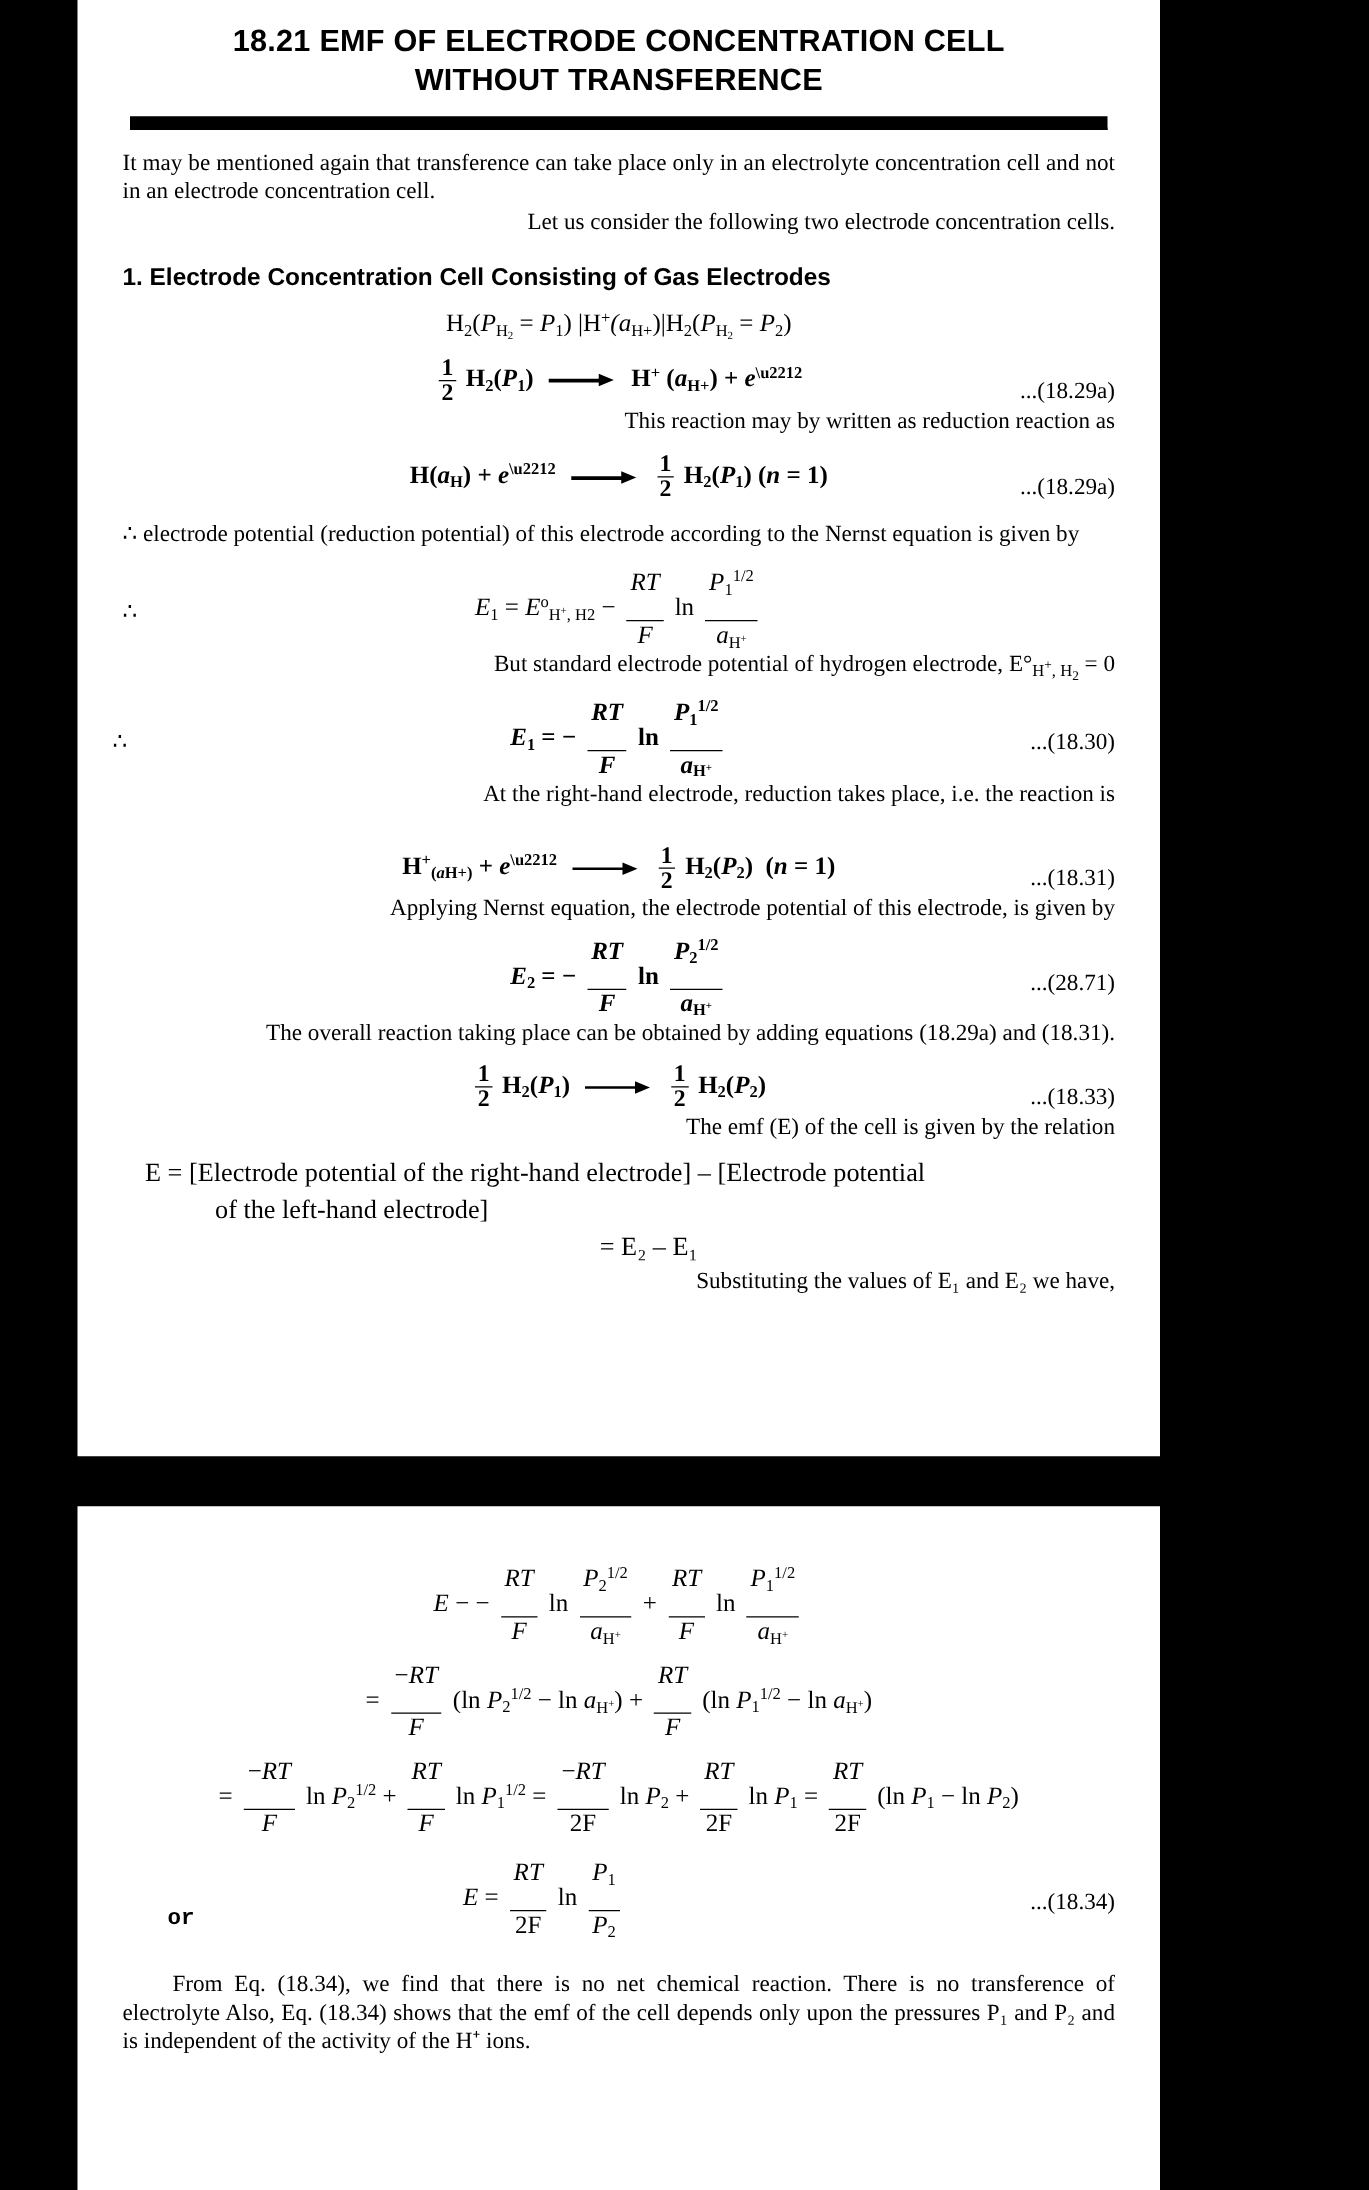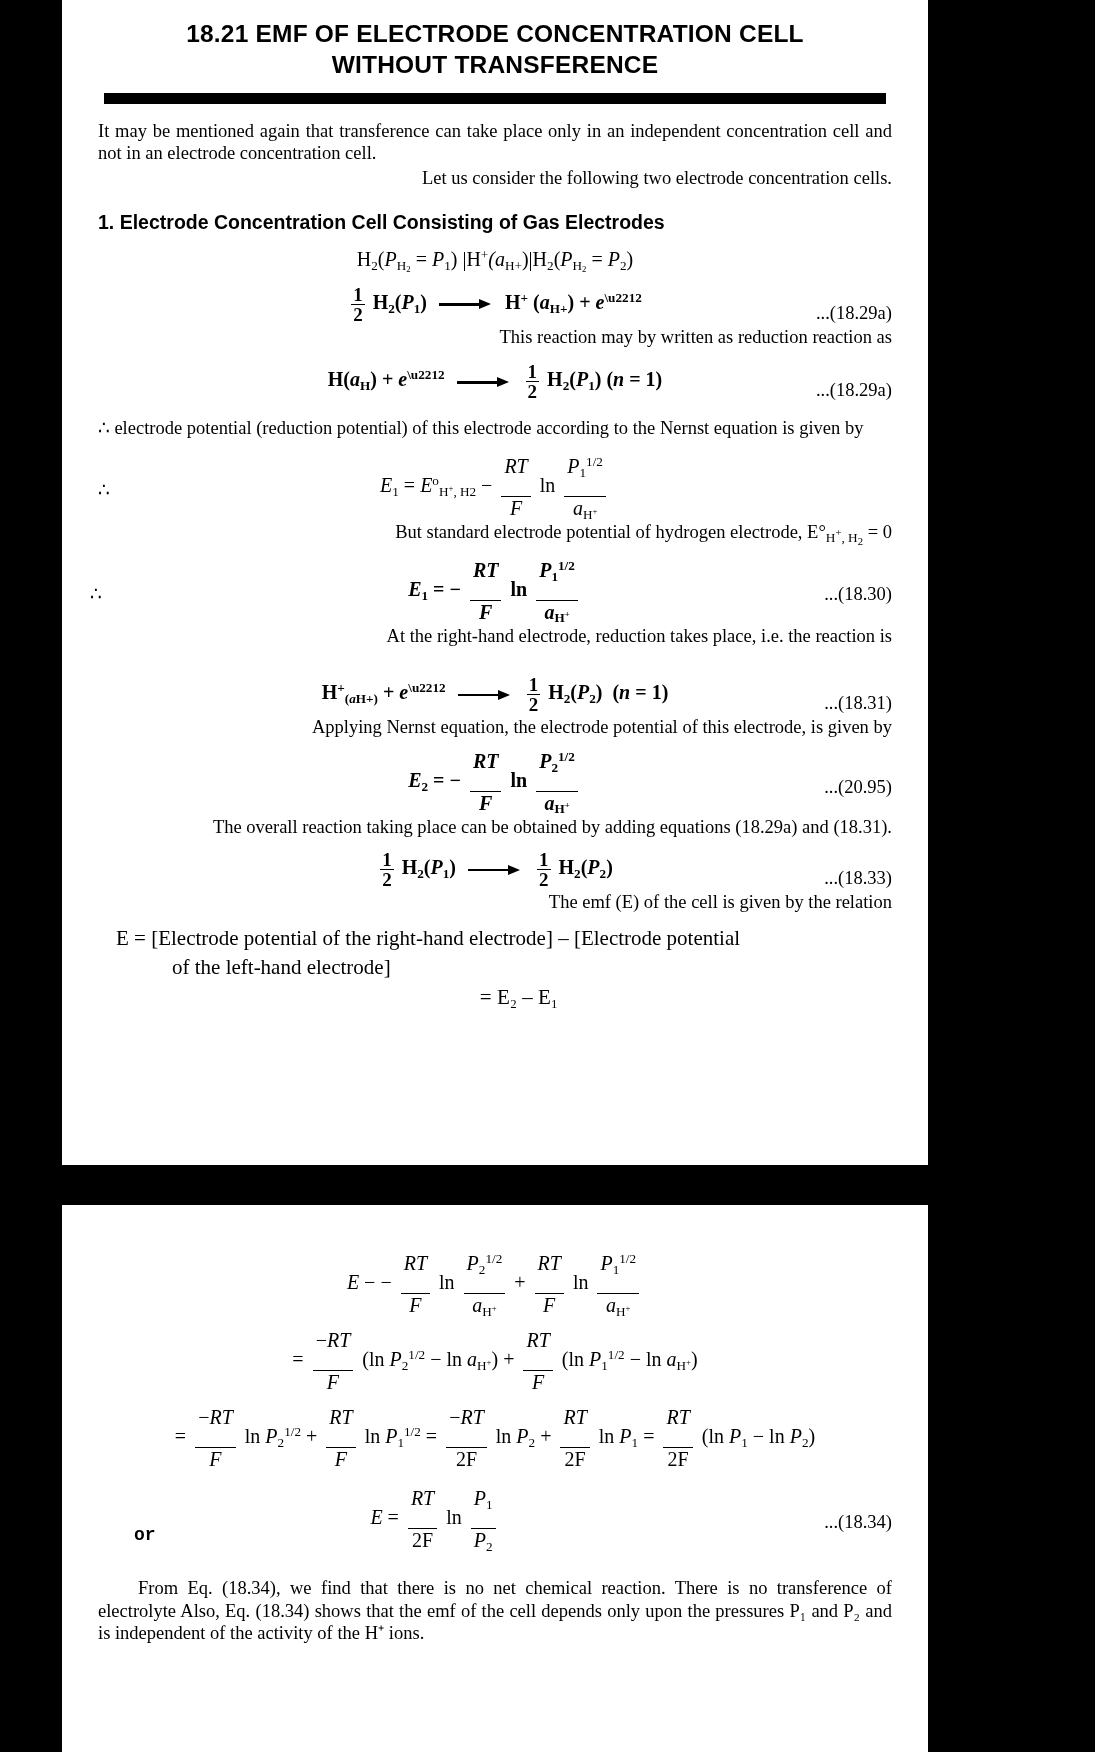--- a/index.html
+++ b/index.html
@@ -65,21 +65,21 @@
 
 <div class="page" id="page-top">
 <div class="inner">
 
   <h1 class="sect">
     <span>18.21 EMF OF ELECTRODE CONCENTRATION CELL</span>
     <span class="l2">WITHOUT TRANSFERENCE</span>
   </h1>
   <div class="rule"></div>
 
-  <p class="body">It may be mentioned again that transference can take place only in an independent concentration cell and not in an electrode concentration cell.</p>
+  <p class="body">It may be mentioned again that transference can take place only in an electrolyte concentration cell and not in an electrode concentration cell.</p>
   <p class="body ind noj">Let us consider the following two electrode concentration cells.</p>
 
   <div class="sub">1. Electrode Concentration Cell Consisting of Gas Electrodes</div>
 
   <div class="cellline">
     <span class="math">
       <span>H</span><sub>2</sub>(<span class="mi">P</span><sub><span>H</span><sub>2</sub></sub>
       <span>=</span>
       <span class="mi">P</span><sub>1</sub>)
       <span>|H</span><sup>+</sup><span class="mi">(a</span><sub>H+</sub><span>)|</span><span>H</span><sub>2</sub>(<span class="mi">P</span><sub><span>H</span><sub>2</sub></sub>
@@ -159,21 +159,21 @@
 
   <div class="eqrow eqc" style="margin-top:12px;min-height:54px;">
     <span class="math mathb">
       <span class="mi">E</span><sub>2</sub>
       <span>=</span>
       <span>−</span>
       <span class="frac"><span class="num mi"><span>R</span><span>T</span></span><span class="den mi">F</span></span>
       <span>ln</span>
       <span class="frac"><span class="num"><span class="mi">P</span><sub>2</sub><sup>1/2</sup></span><span class="den"><span class="mi">a</span><sub>H<sup>+</sup></sub></span></span>
     </span>
-    <span class="eqno" style="bottom:16px;">...(20.95)</span>
+    <span class="eqno" style="bottom:16px;">...(28.71)</span>
   </div>
 
   <p class="body ind noj">The overall reaction taking place can be obtained by adding equations (18.29a) and (18.31).</p>
 
   <div class="eqrow eqc" style="margin-top:12px;">
     <span class="math mathb">
       <span class="half"><span class="num">1</span><span class="den">2</span></span>
       <span>H</span><sub>2</sub>(<span class="mi">P</span><sub>1</sub>)
       <span class="arrow"></span>
       <span class="half"><span class="num">1</span><span class="den">2</span></span>
@@ -183,20 +183,21 @@
   </div>
 
   <p class="body ind noj">The emf (E) of the cell is given by the relation</p>
 
   <div class="emfblock">
     <span>E = [Electrode potential of the right-hand electrode] – [Electrode potential</span>
     <span class="l2">of the left-hand electrode]</span>
     <span class="l3">= E₂ – E₁</span>
   </div>
 
+  <p class="body ind noj">Substituting the values of E₁ and E₂ we have,</p>
 
 </div>
 </div>
 
 <div class="page" id="page-bot">
 <div class="inner">
 
   <div class="steps bot-eq">
 
     <div class="row" style="min-height:60px;">

